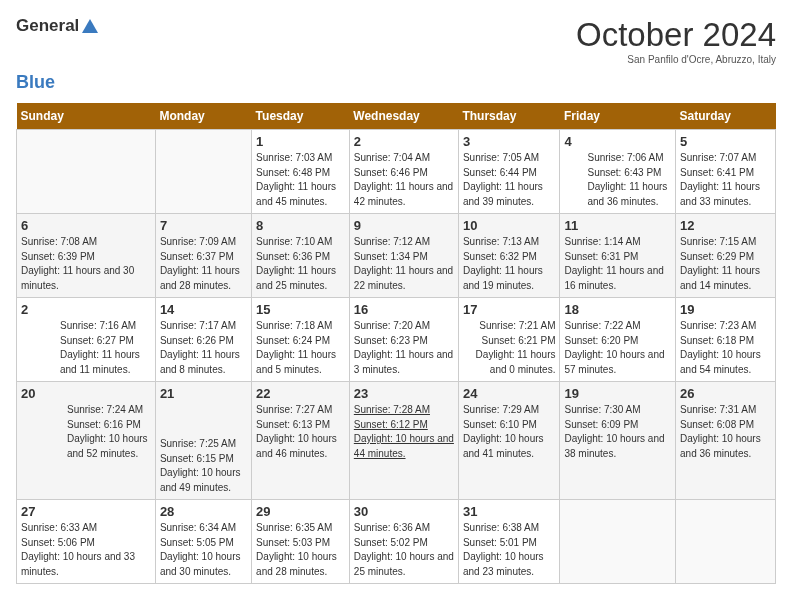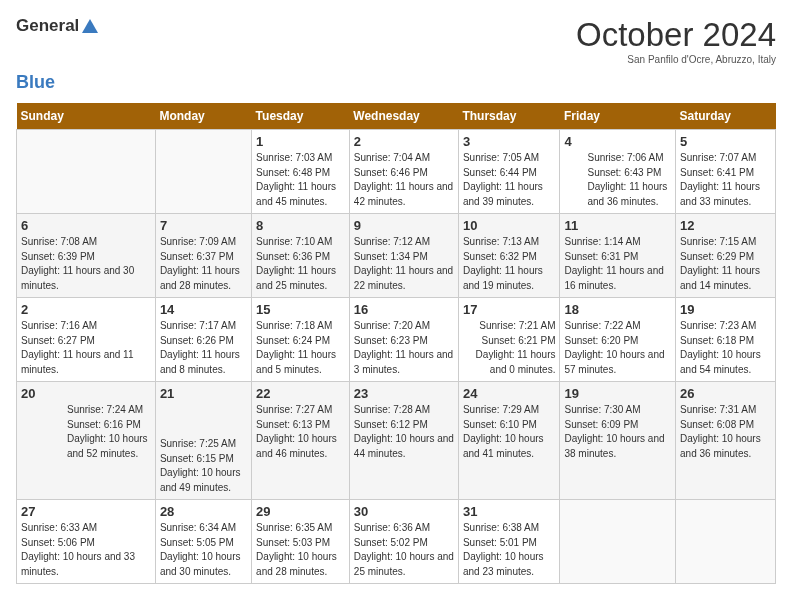--- a/index.html
+++ b/index.html
@@ -190,21 +190,21 @@
         <td>
           <div class="day-num">12</div>
           <div class="day-info" style="white-space: pre-line;">Sunrise: 7:15 AM
 Sunset: 6:29 PM
 Daylight: 11 hours and 14 minutes.</div>
         </td>
       </tr>
       <tr>
         <td>
           <div class="day-num">2</div>
-          <div class="day-info" style="white-space: pre-line;">Sunrise: 7:16 AM
+          <div class="day-info" style="white-space: pre-line; margin-left: 39px;">Sunrise: 7:16 AM
 Sunset: 6:27 PM
 Daylight: 11 hours and 11 minutes.</div>
         </td>
         <td>
           <div class="day-num">14</div>
           <div class="day-info" style="white-space: pre-line;">Sunrise: 7:17 AM
 Sunset: 6:26 PM
 Daylight: 11 hours and 8 minutes.</div>
         </td>
         <td>
@@ -252,21 +252,21 @@
 Daylight: 10 hours and 49 minutes.</div>
         </td>
         <td>
           <div class="day-num">22</div>
           <div class="day-info" style="white-space: pre-line;">Sunrise: 7:27 AM
 Sunset: 6:13 PM
 Daylight: 10 hours and 46 minutes.</div>
         </td>
         <td>
           <div class="day-num">23</div>
-          <div class="day-info" style="white-space: pre-line;">Sunrise: 7:28 AM
+          <div class="day-info" style="white-space: pre-line; text-decoration: underline;">Sunrise: 7:28 AM
 Sunset: 6:12 PM
 Daylight: 10 hours and 44 minutes.</div>
         </td>
         <td>
           <div class="day-num">24</div>
           <div class="day-info" style="white-space: pre-line;">Sunrise: 7:29 AM
 Sunset: 6:10 PM
 Daylight: 10 hours and 41 minutes.</div>
         </td>
         <td>

